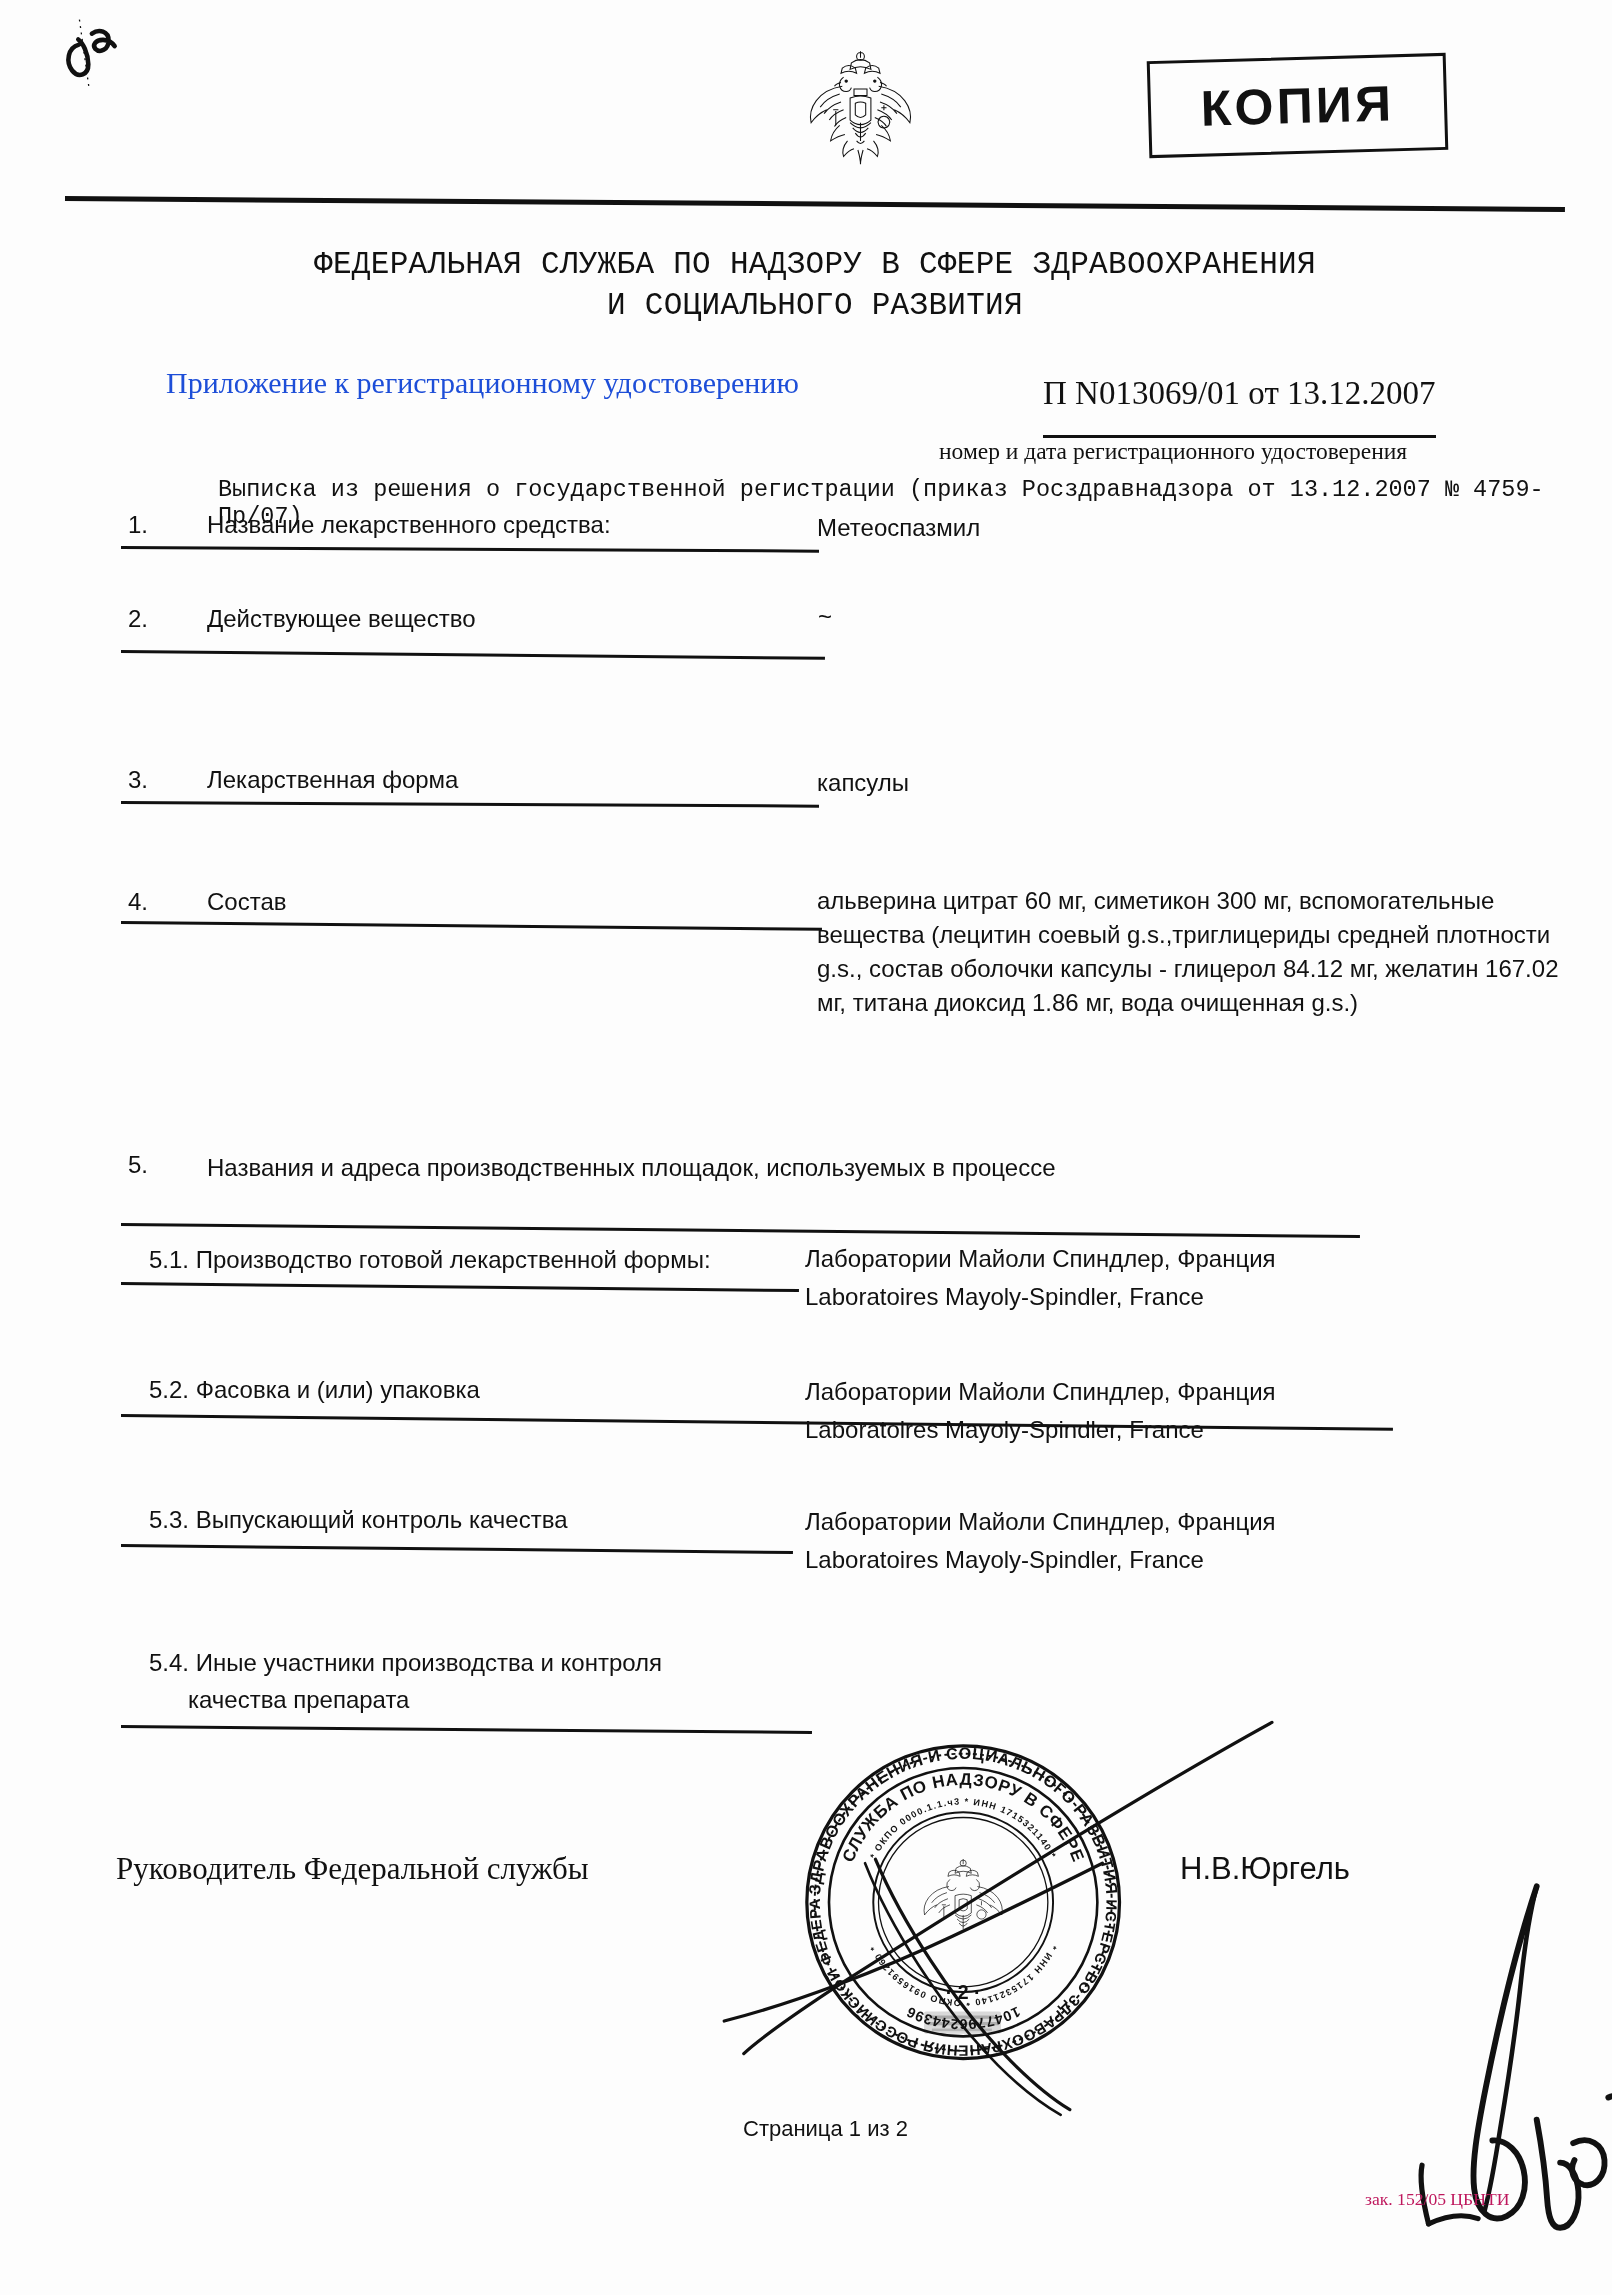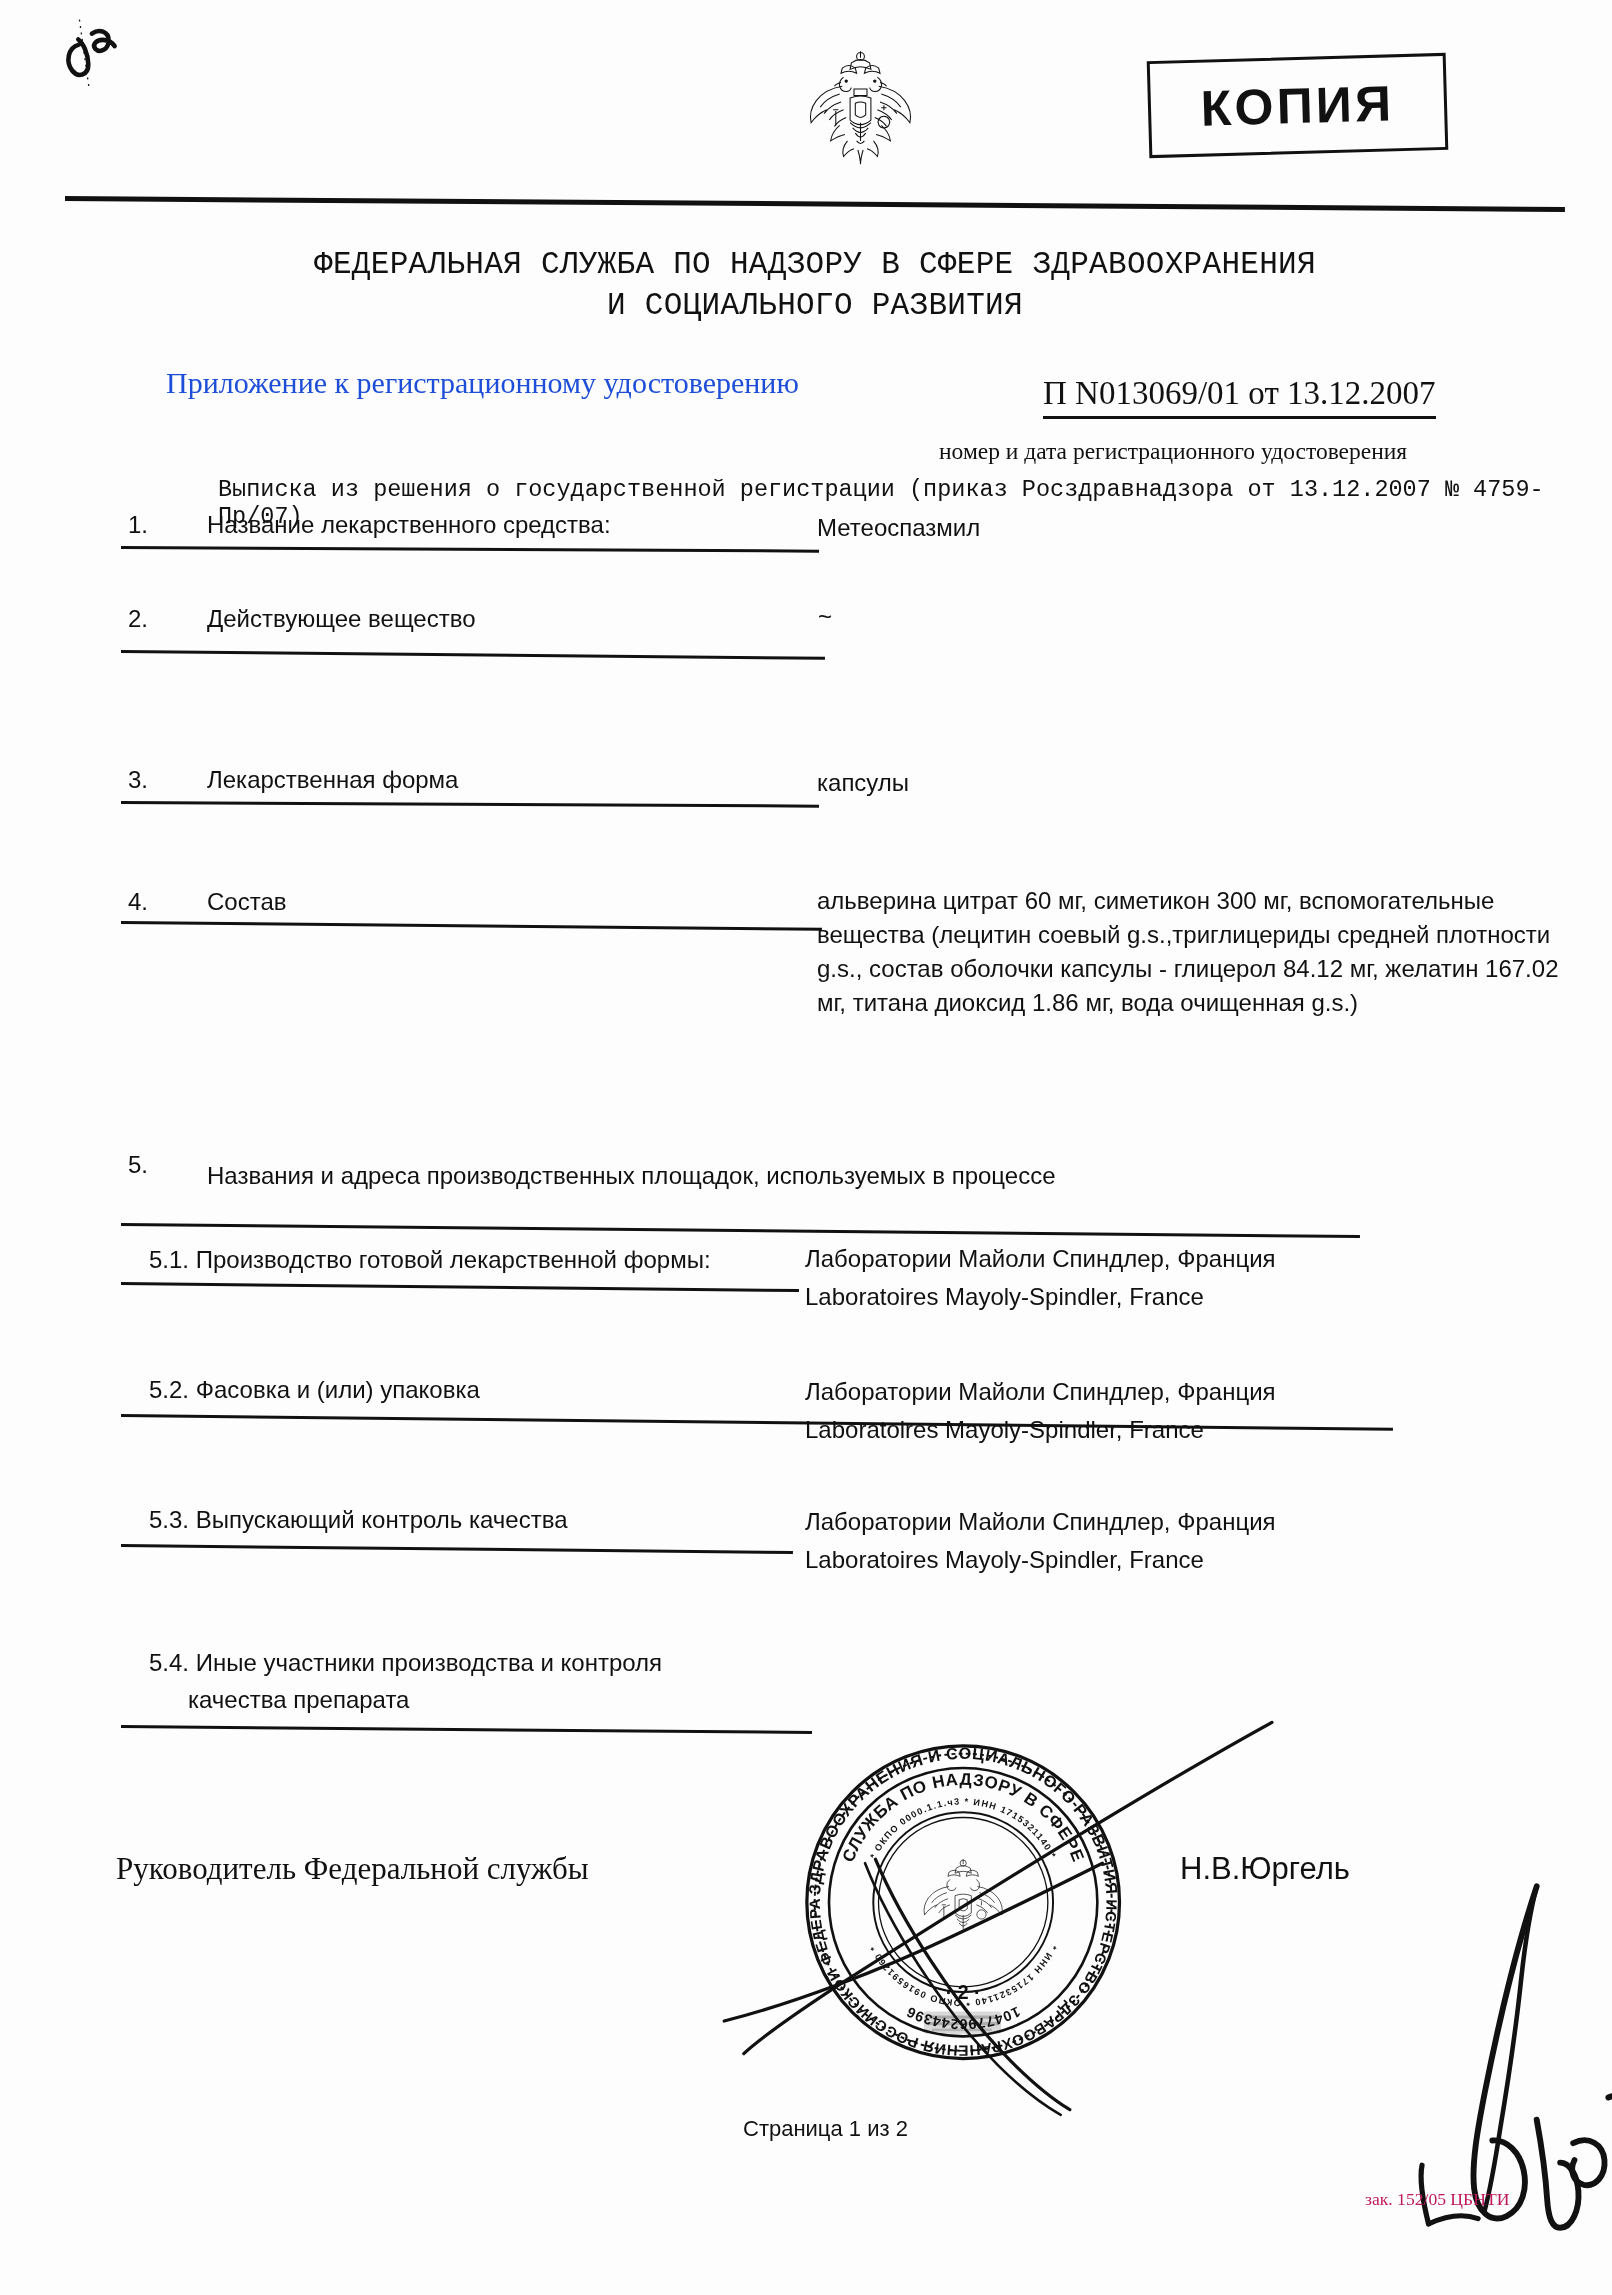--- a/index.html
+++ b/index.html
@@ -85,21 +85,21 @@
     font-size: 30px;
     font-weight: 400;
     color: #1d4ed8;
   }
 
   #reg-number {
     left: 1043px; top: 375px;
     font-family: "Liberation Serif", serif;
     font-size: 33px;
     color: #111;
-    padding-bottom: 4px;
+    padding-bottom: 23px;
     border-bottom: 3.3px solid #111;
   }
   #reg-caption {
     left: 939px; top: 438px;
     font-family: "Liberation Serif", serif;
     font-size: 23.5px;
     color: #111;
   }
 
   #excerpt-line {
@@ -135,21 +135,20 @@
 
   
   #sec5-num { left: 128px; top: 1151px; }
   #sec5-label {
     left: 207px; top: 1151px;
     font-family: "Liberation Sans", sans-serif;
     font-size: 24px;
     line-height: 1.45;
     color: #111;
     width: 978px;
-    margin-top: 8px;
   }
 
   
   #sig-title {
     left: 116px; top: 1851px;
     font-family: "Liberation Serif", serif;
     font-size: 31px;
     color: #111;
   }
   #sig-name {

